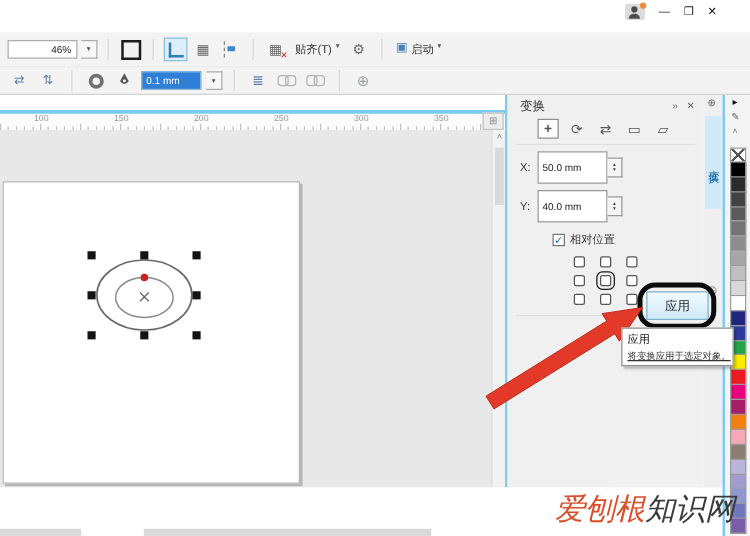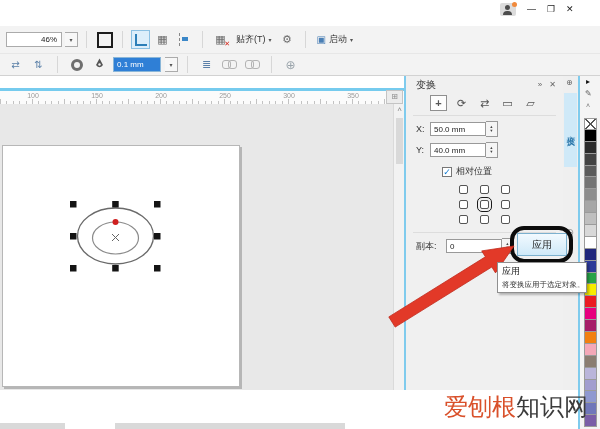--- a/index.html
+++ b/index.html
@@ -29,21 +29,21 @@
   .drop{width:13px;height:15px;border:1px solid #ababab;border-left:none;background:#f7f7f7;font-size:6px;
         display:flex;align-items:center;justify-content:center;color:#555;box-sizing:border-box;}
   .tbtn{min-width:19px;height:19px;display:flex;align-items:center;justify-content:center;font-size:11px;
         color:#6b6b6b;box-sizing:border-box;position:relative;}
   .tbtn.pressed{background:#ddeefa;border:1px solid #8cc0e2;}
   .frame-ico{width:12px;height:12px;border:2px solid #1c1c1c;}
   .lcorner{width:10px;height:10px;border-left:2px solid #2e7fb8;border-bottom:2px solid #2e7fb8;}
   .guide-ico{width:10px;height:13px;border-left:1px dashed #888;position:relative;}
   .guide-ico i{position:absolute;left:2px;top:4px;width:6px;height:4px;background:#3b87c8;}
   .redx{position:absolute;right:0;bottom:1px;font-size:7px;color:#d42a1e;font-weight:bold;}
-  .txtbtn{display:flex;align-items:center;gap:3px;font-size:9px;color:#333;padding:0 3px;}
+  .txtbtn{display:flex;align-items:flex-start;gap:3px;font-size:9px;color:#333;padding:0 3px;}
   .caret{font-size:6px;color:#555;}
   .ring-ico{width:12px;height:12px;border:3.5px solid #6f6f6f;border-radius:50%;box-sizing:border-box;}
   .sel-input{width:48px;height:15px;border:1px solid #8ab6d8;background:#2f7fd6;color:#fff;font-size:8px;
              display:flex;align-items:center;padding:0 3px;box-sizing:border-box;}
   .chain{display:flex;align-items:center;}
   .chain i{width:7px;height:7px;border:1.5px solid #b3b3b3;border-radius:3px;display:inline-block;}
   .chain i+i{margin-left:-3px;}
   
   .ruler{position:absolute;left:0;top:88px;width:405px;height:16px;background:#fbfbfb;
          border-top:3px solid #76cbee;box-sizing:border-box;overflow:hidden;}
@@ -65,59 +65,59 @@
   .dtitle{font-size:10px;color:#333;}
   .dhbtns{display:flex;gap:7px;font-size:8px;color:#666;}
   .dtabs{display:flex;justify-content:center;gap:6px;margin-top:2px;}
   .dtab{width:17px;height:16px;display:flex;align-items:center;justify-content:center;font-size:11px;color:#555;box-sizing:border-box;}
   .dtab.active{border:1px solid #8f8f8f;background:#fdfdfd;font-weight:bold;}
   .dline{border:none;border-top:1px solid #ddd;margin:4px 7px 0 7px;}
   .frow{display:flex;align-items:center;margin:5px 0 0 10px;}
   .flabel{width:14px;color:#333;}
   .flabel.wide{width:30px;}
   .tinput{width:56px;height:14px;background:#fff;border:1px solid #999;font-size:8px;display:flex;
-          align-items:center;padding:0 3px;box-sizing:border-box;color:#222;}
+          align-items:center;padding:12px 3px;box-sizing:border-box;color:#222;}
   .spin{width:12px;height:16px;border:1px solid #999;border-left:none;background:#f5f5f5;display:flex;
         flex-direction:column;align-items:center;justify-content:center;font-size:4.5px;line-height:4.5px;color:#444;box-sizing:border-box;}
   .chkrow{margin:7px 0 0 36px;display:flex;align-items:center;}
   .chk{width:10px;height:10px;border:1px solid #777;background:#fff;color:#0f7ad1;font-size:9px;line-height:9px;
        text-align:center;margin-right:4px;box-sizing:border-box;}
   .agrid{width:62px;margin:7px auto 0;display:grid;grid-template-columns:repeat(3,1fr);row-gap:6px;justify-items:center;}
   .acell{width:9px;height:9px;border:1px solid #555;border-radius:2px;background:#fff;box-sizing:border-box;}
   .acell.sel{outline:1px solid #1a1a1a;outline-offset:2px;}
   
   .applybtn{position:absolute;left:517px;top:233px;width:50px;height:23px;z-index:5;
             background:linear-gradient(#f2faff,#cfe9f8);border:1px solid #7cb1cf;font-size:10px;color:#222;
             display:flex;align-items:center;justify-content:center;box-sizing:border-box;}
   .ring{position:absolute;left:510px;top:226px;width:63px;height:37px;border:4px solid #0b0b0b;border-radius:14px;
         box-sizing:border-box;z-index:6;}
   .arrow-svg{position:absolute;left:0;top:0;z-index:6;pointer-events:none;}
   .tooltip{position:absolute;left:497px;top:262px;width:90px;background:#fff;border:1px solid #8f8f8f;
            box-shadow:2px 2px 2px rgba(0,0,0,.25);padding:2px 4px;z-index:7;box-sizing:border-box;}
   .tt1{font-size:9px;color:#222;margin-bottom:2px;}
-  .tt2{font-size:7.5px;color:#333;white-space:nowrap;}
+  .tt2{font-size:7.5px;color:#333;white-space:nowrap;text-decoration:underline;}
   
   .strip{position:absolute;left:563px;top:76px;width:15px;height:314px;background:#efefef;}
   .strip .quick{position:absolute;left:3px;top:2px;font-size:8px;color:#666;}
   .striptab{position:absolute;left:1px;top:17px;width:13px;height:74px;background:#cfe9f8;writing-mode:vertical-rl;
             font-size:9px;color:#1c6ca3;display:flex;align-items:center;justify-content:center;letter-spacing:2px;}
   .strip .addplus{position:absolute;left:2px;top:150px;font-size:11px;color:#999;}
   .pal-vline{position:absolute;left:578px;top:76px;width:2px;height:353px;background:#7fcbed;}
   .palette{position:absolute;left:580px;top:76px;width:20px;height:353px;background:#f4f4f4;overflow:hidden;}
   .palette .fly{position:absolute;left:6px;top:1px;font-size:8px;color:#111;}
   .palette .pen{position:absolute;left:5px;top:13px;font-size:8px;color:#666;}
   .palette .pup{position:absolute;left:6px;top:26px;font-size:7px;color:#777;}
   .swatches{position:absolute;left:4px;top:42px;width:13px;}
   .sw{width:13px;height:11.9px;border:1px solid #9b9b9b;border-top:none;box-sizing:border-box;}
   .sw:first-child{border-top:1px solid #9b9b9b;}
   .sw.none{background:
      linear-gradient(45deg,transparent 44%,#555 44%,#555 56%,transparent 56%),
      linear-gradient(-45deg,transparent 44%,#555 44%,#555 56%,transparent 56%),#fff;}
   
-  .bottom{position:absolute;left:0;top:390px;width:488px;height:39px;background:#fff;}
+  .bottom{position:absolute;left:0;top:390px;width:488px;height:39px;background:#fff;font-style:italic;}
   .gbar{position:absolute;top:33px;height:6px;background:#d9d9d9;}
   .gbar.g1{left:0;width:65px;}
   .gbar.g2{left:115px;width:230px;}
   .watermark{position:absolute;left:444px;top:1px;font-size:24px;white-space:nowrap;}
   .wm-hl{color:#d9502a;}
   .wm-rest{color:#3b3b3b;}
 </style>
 </head>
 <body>
 
@@ -342,28 +342,20 @@
         <span class="acell"></span>
         <span class="acell"></span>
         <span class="acell"></span>
         <span class="acell sel"></span>
         <span class="acell"></span>
         <span class="acell"></span>
         <span class="acell"></span>
         <span class="acell"></span>
       </div>
     <hr class="dline" style="margin-top:8px">
-    <div class="frow">
-      <span class="flabel wide">副本:</span>
-      <span class="tinput">0</span>
-      <span class="spin">
-          <span>▴</span>
-          <span>▾</span>
-        </span>
-    </div>
   </div>
 
   <div class="applybtn">应用</div>
   <div class="ring"></div>
   <svg class="arrow-svg" width="600" height="429">
     <polygon points="388.8,316.9 395.2,327.1 491.8,267.0 495.5,272.9 514,246 481.7,250.9 485.4,256.8" fill="#e23928" stroke="#c02a1c" stroke-width="0.8"></polygon>
   </svg>
   <div class="tooltip">
     <div class="tt1">应用</div>
     <div class="tt2">将变换应用于选定对象。</div>

